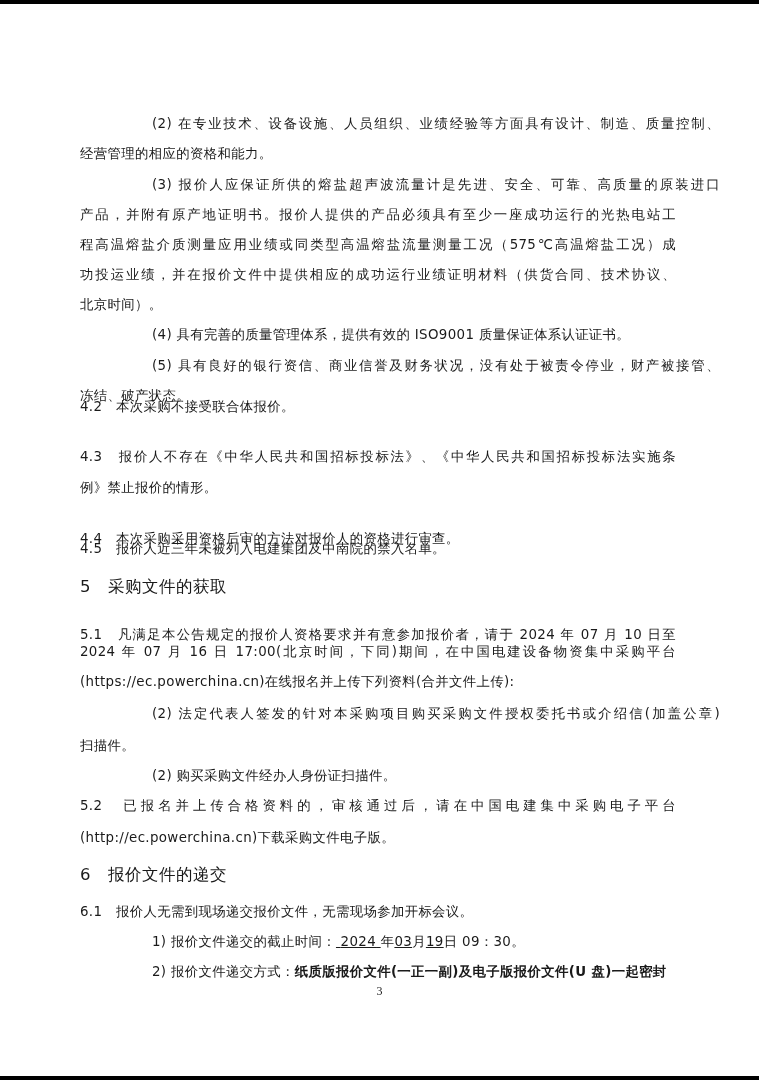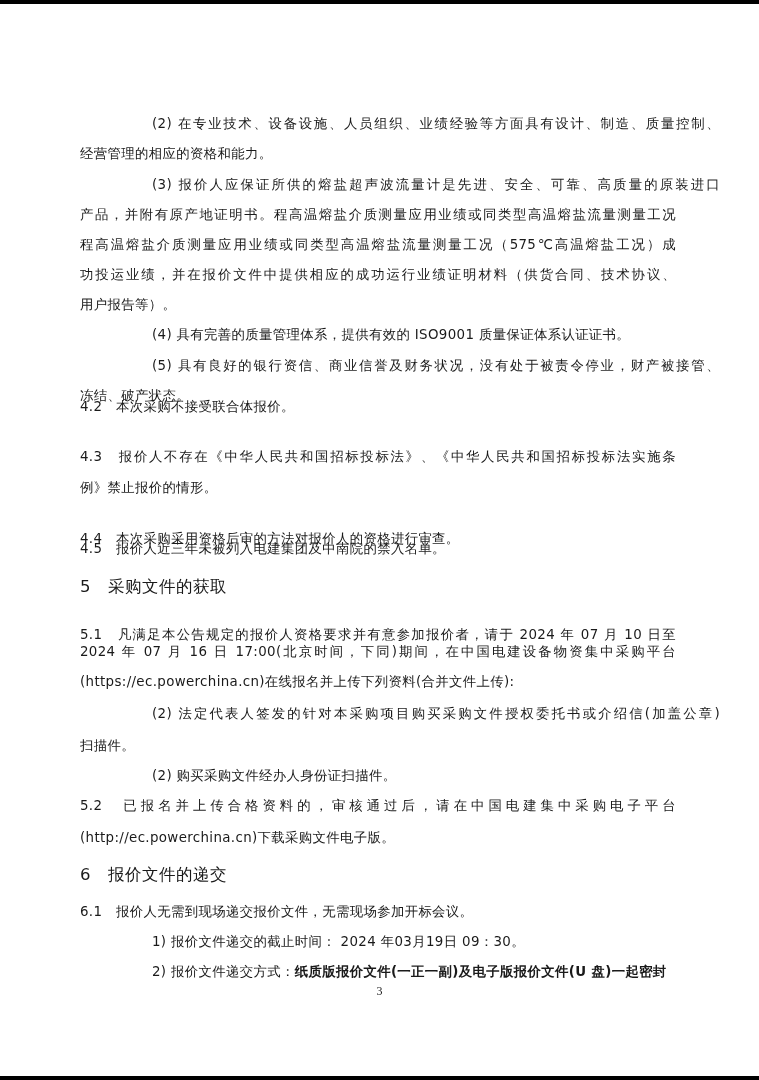--- a/index.html
+++ b/index.html
@@ -10,38 +10,38 @@
   .bar-top { position: absolute; left: 0; top: 0; width: 759px; height: 4px; background: #000; }
   .bar-bottom { position: absolute; left: 0; top: 1076px; width: 759px; height: 4px; background: #000; }
   .page { position: absolute; left: 80px; top: 0; width: 596px; }
   .line {
     position: absolute; left: 0; width: 596px; font-size: 13.4px; line-height: 18px; white-space: nowrap;
     letter-spacing: 0.35px;
   }
   .line.justify { text-align: justify; text-align-last: justify; }
   .indent { left: 28px; width: 568px; margin-left: 44px; }
   .heading { font-size: 16.5px; letter-spacing: 0.5px; }
-  .u { }
+  .u { text-decoration: underline; }
   .bold { font-weight: bold; text-align: right; }
   .pageno { position: absolute; top: 984px; left: 0; width: 759px; text-align: center; font-size: 12px; font-family: "Liberation Serif", serif; }
 </style>
 </head>
 <body>
 
 <div class="bar-top"></div>
 
 <div class="page">
   <div class="line indent justify" style="top:115px">(2) 在专业技术、设备设施、人员组织、业绩经验等方面具有设计、制造、质量控制、</div>
   <div class="line" style="top:145px">经营管理的相应的资格和能力。</div>
 
   <div class="line indent justify" style="top:176px">(3) 报价人应保证所供的熔盐超声波流量计是先进、安全、可靠、高质量的原装进口</div>
-  <div class="line justify" style="top:206px">产品，并附有原产地证明书。程高温熔盐介质测量应用业绩或同类型高温熔盐流量测量工况</div>
+  <div class="line justify" style="top:206px">产品，并附有原产地证明书。报价人提供的产品必须具有至少一座成功运行的光热电站工</div>
   <div class="line justify" style="top:236px">程高温熔盐介质测量应用业绩或同类型高温熔盐流量测量工况（575℃高温熔盐工况）成</div>
   <div class="line justify" style="top:266px">功投运业绩，并在报价文件中提供相应的成功运行业绩证明材料（供货合同、技术协议、</div>
-  <div class="line" style="top:296px">用户报告等）。</div>
+  <div class="line" style="top:296px">北京时间）。</div>
 
   <div class="line indent" style="top:326px">(4) 具有完善的质量管理体系，提供有效的 ISO9001 质量保证体系认证证书。</div>
 
   <div class="line indent justify" style="top:357px">(5) 具有良好的银行资信、商业信誉及财务状况，没有处于被责令停业，财产被接管、</div>
   <div class="line" style="top:387px">冻结、破产状态。</div>
 
   <div class="line" style="top:398px">4.2　本次采购不接受联合体报价。</div>
   <div class="line justify" style="top:448px">4.3　报价人不存在《中华人民共和国招标投标法》、《中华人民共和国招标投标法实施条</div>
   <div class="line" style="top:479px">例》禁止报价的情形。</div>
   <div class="line" style="top:530px">4.4　本次采购采用资格后审的方法对报价人的资格进行审查。</div>

